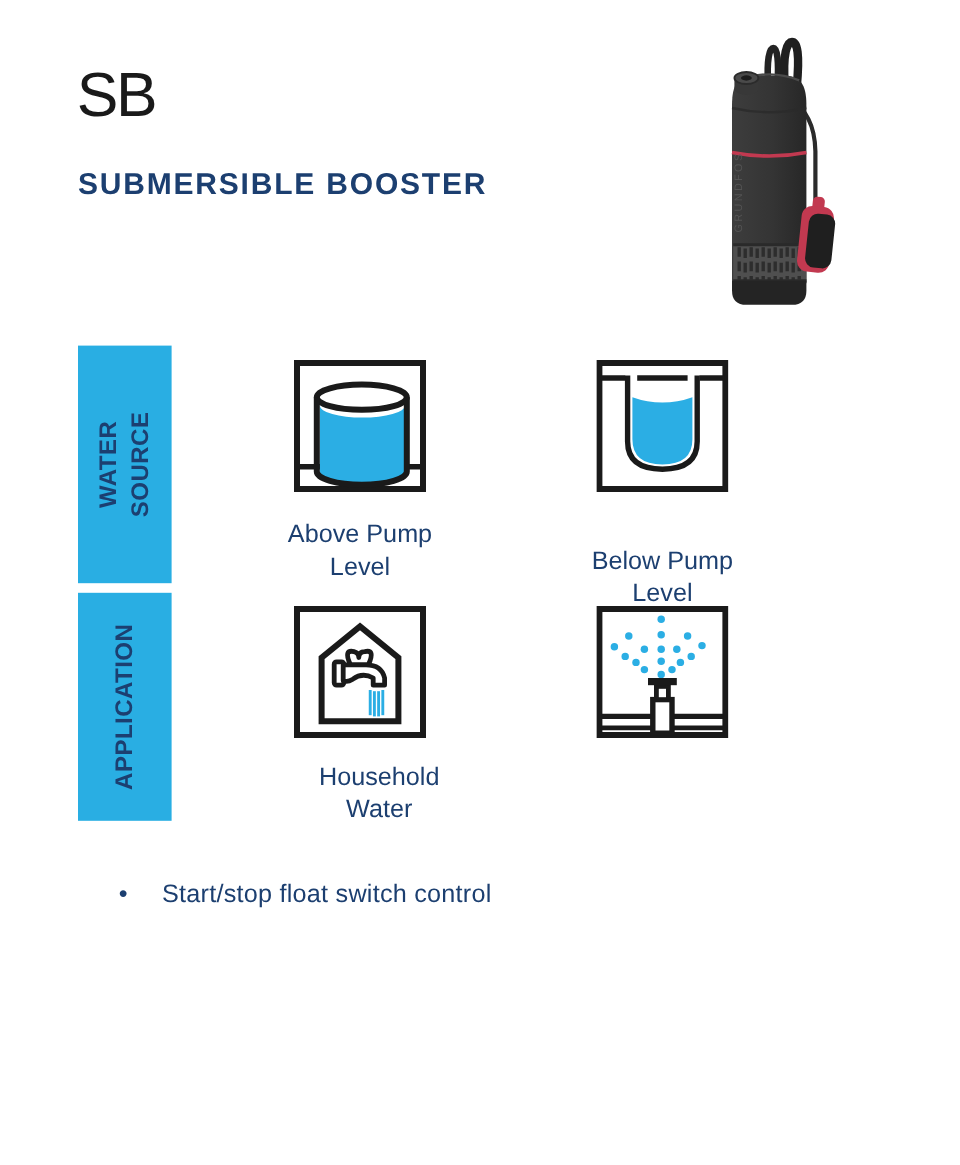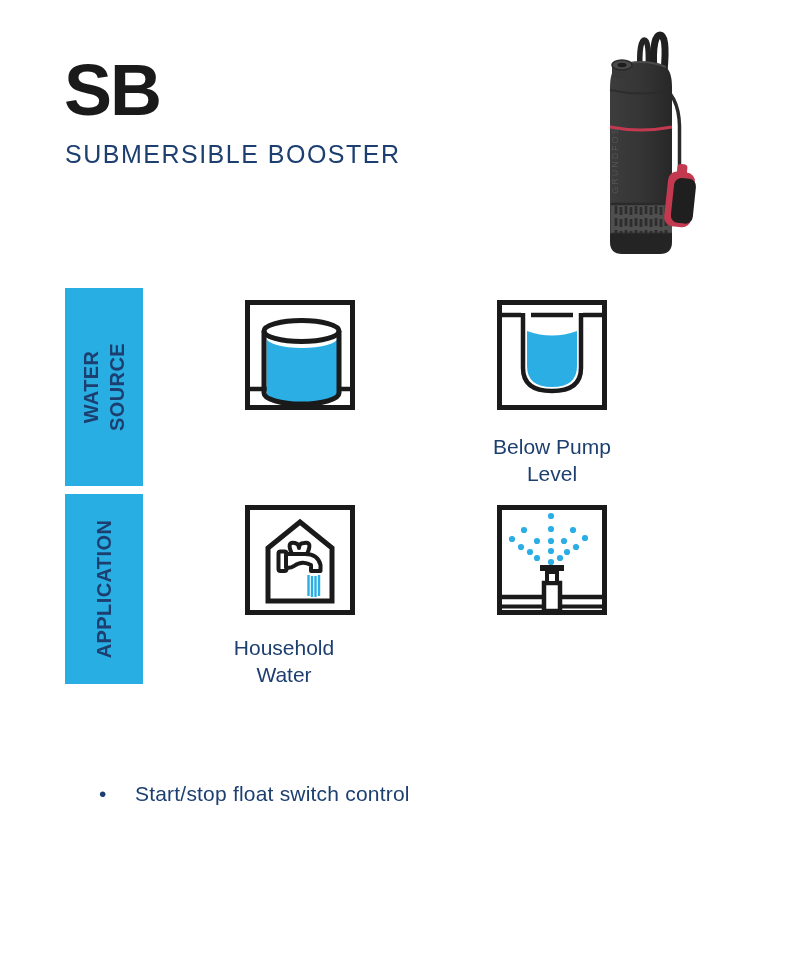--- a/index.html
+++ b/index.html
@@ -13,26 +13,26 @@
   }
   *{margin:0;padding:0;box-sizing:border-box;}
   html,body{background:#fff;}
   body{font-family:"Liberation Sans","DejaVu Sans",sans-serif;}
   .canvas{
     position:relative;width:800px;height:971px;background:#fff;
     margin:0 auto;overflow:hidden;
   }
   .product-code{
     position:absolute;left:64px;top:54px;
-    font-size:72px;font-weight:700;line-height:1;
+    font-size:52px;font-weight:400;line-height:1;
     letter-spacing:-2px;color:var(--title-black);
   }
   .product-name{
     position:absolute;left:65px;top:139px;
-    font-size:25px;font-weight:400;line-height:1.2;
+    font-size:25px;font-weight:700;line-height:1.2;
     letter-spacing:1.5px;color:var(--navy);
   }
   .pump{position:absolute;left:560px;top:8px;width:220px;height:260px;}
   .side-label{
     position:absolute;width:78px;background:var(--accent-cyan);
     display:flex;align-items:center;justify-content:center;
   }
   .side-label.ws{left:65px;top:288px;height:198px;}
   .side-label.app{left:65px;top:494px;height:190px;}
   .vtext{
@@ -46,30 +46,30 @@
   .icon-box svg{display:block;width:110px;height:110px;}
   .ib1{left:245px;top:300px;}
   .ib2{left:497px;top:300px;}
   .ib3{left:245px;top:505px;}
   .ib4{left:497px;top:505px;}
   .caption{
     position:absolute;width:144px;text-align:center;
     font-size:21px;line-height:27px;color:var(--navy);
   }
   .cap1{left:228px;top:432px;}
-  .cap2{left:480px;top:433px;}
-  .cap3{left:212px;top:634px;}
+  .cap2{left:480px;top:454px;}
+  .cap3{left:244px;top:634px;}
   .cap4{left:480px;top:634px;}
   .features{
     position:absolute;left:99px;top:733px;width:660px;list-style:none;
   }
   .features li{
     display:flex;align-items:flex-start;
     margin-bottom:18px;
-    font-size:21px;line-height:25px;letter-spacing:0.2px;color:var(--navy);margin-top:48px;
+    font-size:21px;line-height:25px;letter-spacing:0.2px;color:var(--navy);
   }
   .features li::before{
     content:"\2022";
     width:36px;flex:0 0 36px;font-size:21px;line-height:25px;color:var(--navy);
   }
   
   .oln{stroke:var(--icon-outline);}
   .wfill{fill:var(--water-blue);}
 </style>
 </head>
@@ -156,20 +156,21 @@
     <svg viewBox="0 0 110 110" aria-hidden="true">
       <rect x="2.5" y="2.5" width="105" height="105" fill="#fff" class="oln" stroke-width="5"></rect>
       <path class="wfill" d="M30,31 Q55,40 80,31 L80,66 Q80,87 55,87 Q30,87 30,66 Z"></path>
       <path d="M26,13 L26,68 Q26,91 55,91 Q84,91 84,68 L84,13" fill="none" class="oln" stroke-width="4.5"></path>
       <line x1="3" y1="15" x2="24" y2="15" class="oln" stroke-width="4.5"></line>
       <line x1="34" y1="15" x2="76" y2="15" class="oln" stroke-width="4.5"></line>
       <line x1="86" y1="15" x2="107" y2="15" class="oln" stroke-width="4.5"></line>
     </svg>
   </div>
 
+  <div class="caption cap1">Above Pump Level</div>
   <div class="caption cap2">Below Pump Level</div>
 
   <div class="side-label app">
     <div class="vtext oneline">APPLICATION</div>
   </div>
 
   <div class="icon-box ib3">
     <svg viewBox="0 0 110 110" aria-hidden="true">
       <rect x="2.5" y="2.5" width="105" height="105" fill="#fff" class="oln" stroke-width="5"></rect>
       <path d="M55,17 L87,43 L87,96 L23,96 L23,43 Z" fill="#fff" class="oln" stroke-width="5" stroke-linejoin="miter"></path>

